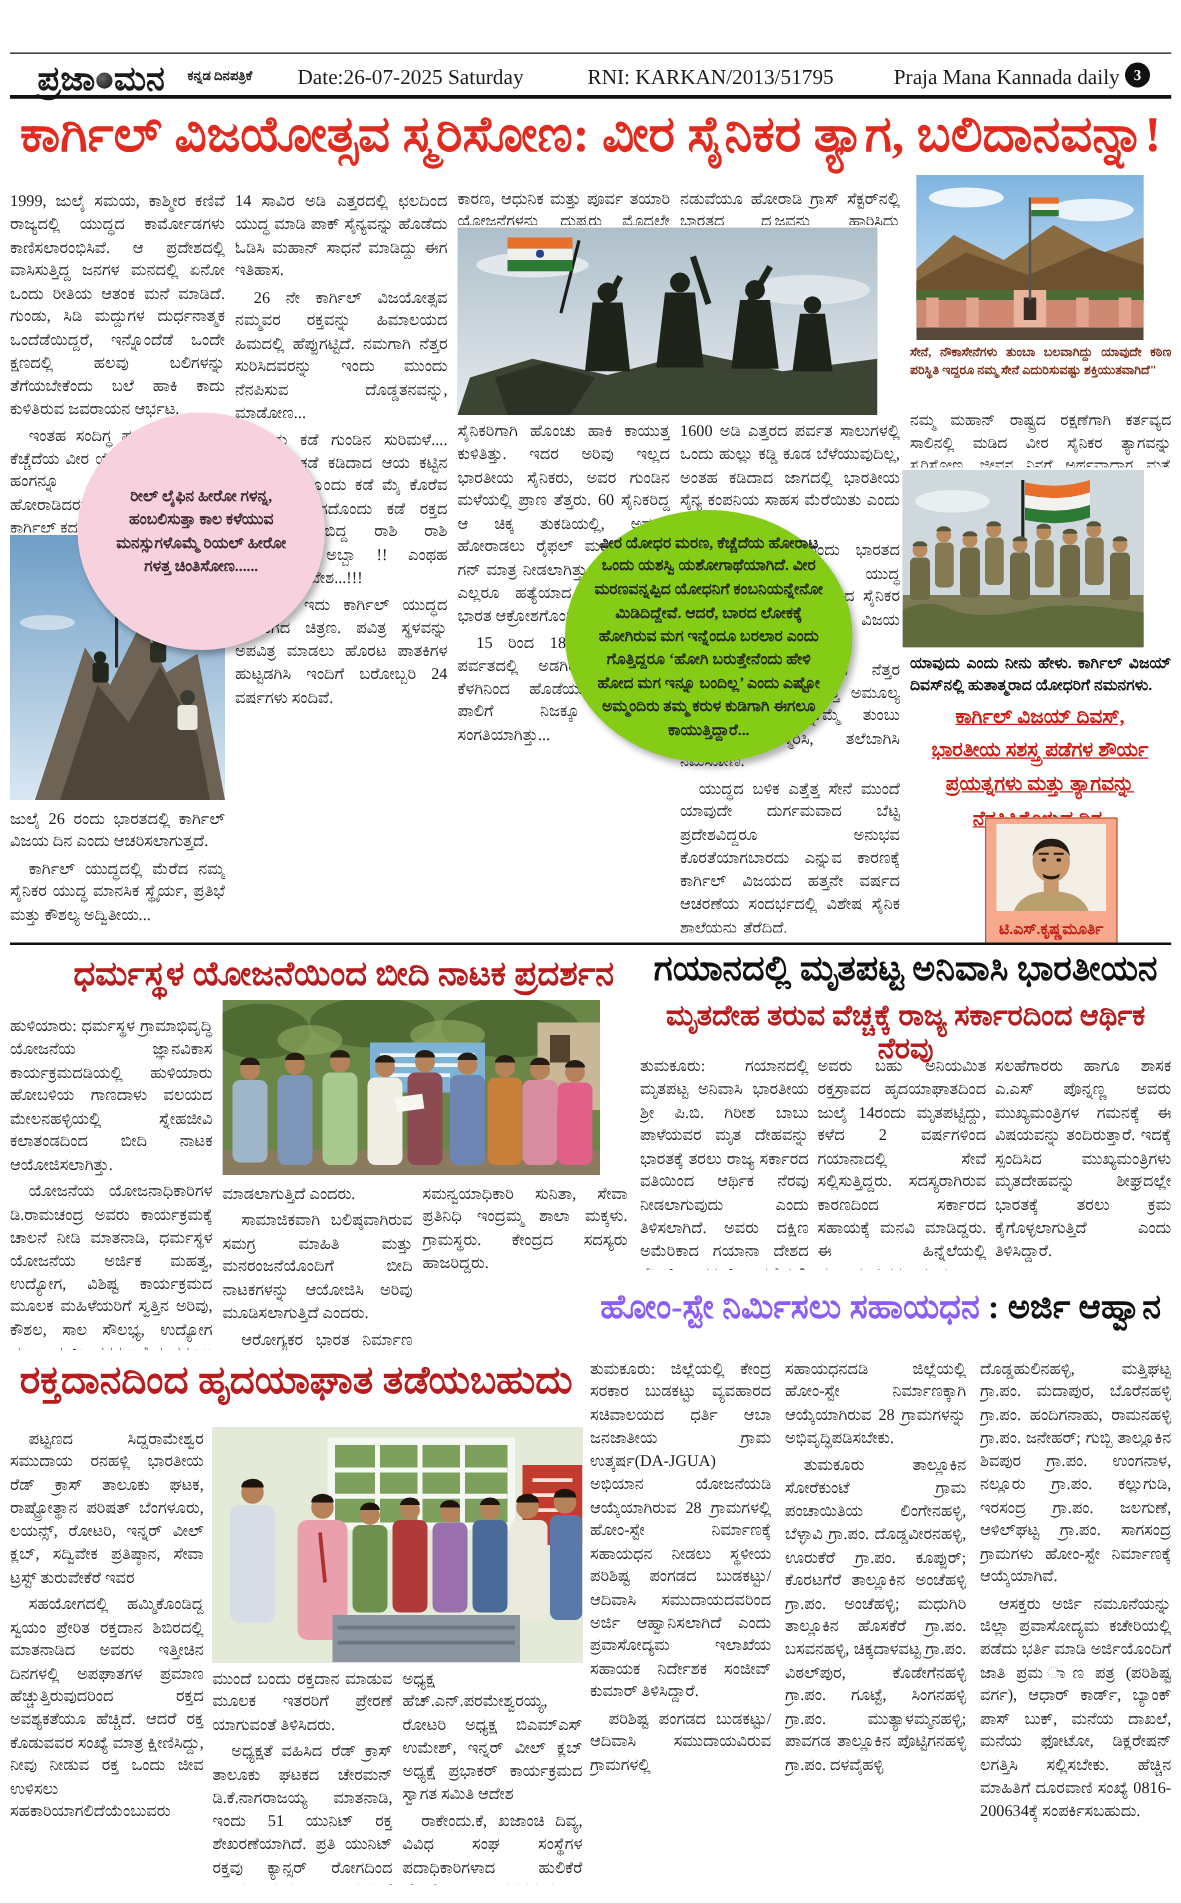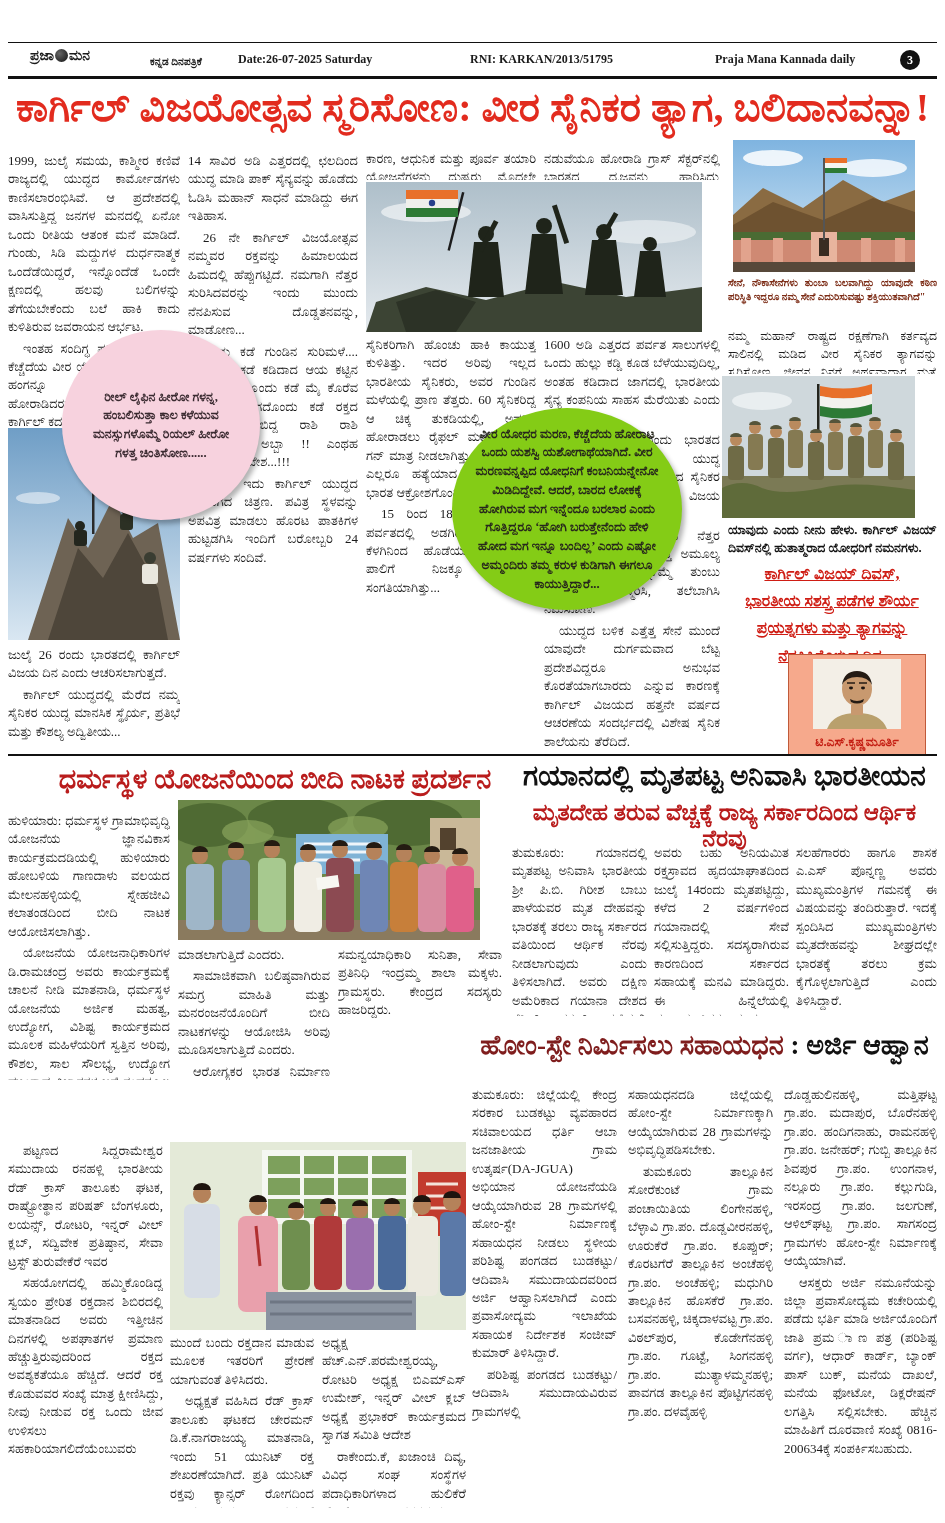--- a/index.html
+++ b/index.html
@@ -1,23 +1,23 @@
 <!DOCTYPE html>
 <html><head>
 <meta charset="utf-8">
 <style>
   html,body{margin:0;padding:0;background:#9a9a9a;}
   .page{position:relative;width:945px;height:1523px;margin:0 auto;background:#ffffff;
         font-family:"Liberation Serif","DejaVu Sans",serif;color:#1b1b1b;overflow:hidden;}
   .abs{position:absolute;}
   .rule{position:absolute;background:#111;}
   
-  .hdr-logo{font-weight:bold;font-size:14px;letter-spacing:0;}
+  .hdr-logo{font-weight:bold;font-size:27px;letter-spacing:0;}
   .hdr-tag{font-size:10.5px;font-weight:bold;}
-  .hdr-item{font-size:12px;font-weight:bold;white-space:nowrap;}
+  .hdr-item{font-size:17px;font-weight:normal;white-space:nowrap;}
   .pageno{width:20px;height:20px;border-radius:50%;background:#111;color:#fff;font-size:12px;
           font-weight:bold;display:flex;align-items:center;justify-content:center;}
   .logo-dot{display:inline-block;width:13px;height:13px;border-radius:50%;
             background:radial-gradient(circle at 35% 35%,#666,#111);vertical-align:middle;margin:0 1px 3px;}
   
   .main-head{font-size:40px;line-height:1.1;font-weight:bold;color:#e22b1e;text-align:center;}
   .sec-head-red{font-weight:bold;color:#b91c1c;text-align:center;}
   .sec-head-black{font-weight:bold;color:#111;text-align:center;}
   
   .col{font-size:13px;line-height:1.42;text-align:justify;overflow:hidden;}
@@ -29,21 +29,21 @@
            box-shadow:3px 4px 5px rgba(0,0,0,.3);padding:20px;}
   .pink{background:#f7d2de;color:#3a2a30;}
   .yellow{background:#84cc16;color:#26261c;}
   
   .ph{overflow:hidden;background:#ccc;}
   .ph svg{display:block;}
   .cap-maroon{font-size:10px;font-weight:bold;color:#7c2c16;line-height:1.35;text-align:justify;}
   .cap-black{font-size:12.5px;font-weight:bold;color:#111;line-height:1.4;text-align:justify;}
   .highlight{color:#cf1d14;font-weight:bold;font-size:16px;line-height:1.7;text-align:center;
              text-decoration:underline;}
-  .portrait-frame{background:#f6a98c;border:1px solid #c05a3a;padding:4px 20px 2px;text-align:center;}
+  .portrait-frame{background:#f6a98c;border:1px solid #c05a3a;padding:4px 4px 2px;text-align:center;}
   .portrait-name{font-size:12.5px;font-weight:bold;color:#c41d12;margin-top:2px;}
   .small{font-size:12.5px;}
 </style>
 </head>
 <body>
 
 <div class="page">
 
   <div class="rule" style="left:8px;top:42px;width:929px;height:1px"></div>
   <div class="abs hdr-logo" style="left:30px;top:48px">
@@ -342,35 +342,36 @@
     <p class="noind">ತುಮಕೂರು: ಗಯಾನದಲ್ಲಿ ಮೃತಪಟ್ಟ ಅನಿವಾಸಿ ಭಾರತೀಯ ಶ್ರೀ ಪಿ.ಬಿ. ಗಿರೀಶ ಬಾಬು ಪಾಳೆಯವರ ಮೃತ ದೇಹವನ್ನು ಭಾರತಕ್ಕೆ ತರಲು ರಾಜ್ಯ ಸರ್ಕಾರದ ವತಿಯಿಂದ ಆರ್ಥಿಕ ನೆರವು ನೀಡಲಾಗುವುದು ಎಂದು ತಿಳಿಸಲಾಗಿದೆ. ಅವರು ದಕ್ಷಿಣ ಅಮೆರಿಕಾದ ಗಯಾನಾ ದೇಶದ ಶೆರಿಫ್ ಜನರಲ್ ಆಸ್ಪತ್ರೆಯಲ್ಲಿ ಸ್ಟಾಫ್ ನರ್ಸ್ ಆಗಿ ಸೇವೆ ಸಲ್ಲಿಸುತ್ತಿದ್ದರು.</p>
   </div>
   <div class="abs col" style="left:654px;top:844px;width:135px;height:172px">
     <p class="noind">ಅವರು ಬಹು ಅನಿಯಮಿತ ರಕ್ತಸ್ರಾವದ ಹೃದಯಾಘಾತದಿಂದ ಜುಲೈ 14ರಂದು ಮೃತಪಟ್ಟಿದ್ದು, ಕಳೆದ 2 ವರ್ಷಗಳಿಂದ ಗಯಾನಾದಲ್ಲಿ ಸೇವೆ ಸಲ್ಲಿಸುತ್ತಿದ್ದರು. ಸದಸ್ಯರಾಗಿರುವ ಕಾರಣದಿಂದ ಸರ್ಕಾರದ ಸಹಾಯಕ್ಕೆ ಮನವಿ ಮಾಡಿದ್ದರು. ಈ ಹಿನ್ನೆಲೆಯಲ್ಲಿ ಮುಖ್ಯಮಂತ್ರಿಗಳ ಕಾನೂನು</p>
   </div>
   <div class="abs col" style="left:796px;top:844px;width:141px;height:172px">
     <p class="noind">ಸಲಹೆಗಾರರು ಹಾಗೂ ಶಾಸಕ ಎ.ಎಸ್ ಪೊನ್ನಣ್ಣ ಅವರು ಮುಖ್ಯಮಂತ್ರಿಗಳ ಗಮನಕ್ಕೆ ಈ ವಿಷಯವನ್ನು ತಂದಿರುತ್ತಾರೆ. ಇದಕ್ಕೆ ಸ್ಪಂದಿಸಿದ ಮುಖ್ಯಮಂತ್ರಿಗಳು ಮೃತದೇಹವನ್ನು ಶೀಘ್ರದಲ್ಲೇ ಭಾರತಕ್ಕೆ ತರಲು ಕ್ರಮ ಕೈಗೊಳ್ಳಲಾಗುತ್ತಿದೆ ಎಂದು ತಿಳಿಸಿದ್ದಾರೆ.</p>
   </div>
 
   <div class="abs" style="left:472px;top:1030px;width:465px;text-align:center;font-weight:bold;font-size:27px">
-    <span style="color:#7f1d1d">ಹೋಂ-ಸ್ಟೇ ನಿರ್ಮಿಸಲು ಸಹಾಯಧನ</span><span style="color:#111"> : ಅರ್ಜಿ ಆಹ್ವಾನ</span>
+    <span style="color:#8b5cf6">ಹೋಂ-ಸ್ಟೇ ನಿರ್ಮಿಸಲು ಸಹಾಯಧನ</span><span style="color:#111"> : ಅರ್ಜಿ ಆಹ್ವಾನ</span>
   </div>
   <div class="abs col" style="left:472px;top:1086px;width:145px;height:404px">
     <p class="noind">ತುಮಕೂರು: ಜಿಲ್ಲೆಯಲ್ಲಿ ಕೇಂದ್ರ ಸರಕಾರ ಬುಡಕಟ್ಟು ವ್ಯವಹಾರದ ಸಚಿವಾಲಯದ ಧರ್ತಿ ಆಬಾ ಜನಜಾತೀಯ ಗ್ರಾಮ ಉತ್ಕರ್ಷ(DA-JGUA) ಅಭಿಯಾನ ಯೋಜನೆಯಡಿ ಆಯ್ಕೆಯಾಗಿರುವ 28 ಗ್ರಾಮಗಳಲ್ಲಿ ಹೋಂ-ಸ್ಟೇ ನಿರ್ಮಾಣಕ್ಕೆ ಸಹಾಯಧನ ನೀಡಲು ಸ್ಥಳೀಯ ಪರಿಶಿಷ್ಟ ಪಂಗಡದ ಬುಡಕಟ್ಟು/ ಆದಿವಾಸಿ ಸಮುದಾಯದವರಿಂದ ಅರ್ಜಿ ಆಹ್ವಾನಿಸಲಾಗಿದೆ ಎಂದು ಪ್ರವಾಸೋದ್ಯಮ ಇಲಾಖೆಯ ಸಹಾಯಕ ನಿರ್ದೇಶಕ ಸಂಜೀವ್ ಕುಮಾರ್ ತಿಳಿಸಿದ್ದಾರೆ.</p>
     <p>ಪರಿಶಿಷ್ಟ ಪಂಗಡದ ಬುಡಕಟ್ಟು/ಆದಿವಾಸಿ ಸಮುದಾಯವಿರುವ ಗ್ರಾಮಗಳಲ್ಲಿ</p>
   </div>
   <div class="abs col" style="left:628px;top:1086px;width:145px;height:404px">
     <p class="noind">ಸಹಾಯಧನದಡಿ ಜಿಲ್ಲೆಯಲ್ಲಿ ಹೋಂ-ಸ್ಟೇ ನಿರ್ಮಾಣಕ್ಕಾಗಿ ಆಯ್ಕೆಯಾಗಿರುವ 28 ಗ್ರಾಮಗಳನ್ನು ಅಭಿವೃದ್ಧಿಪಡಿಸಬೇಕು.</p>
     <p>ತುಮಕೂರು ತಾಲ್ಲೂಕಿನ ಸೋರೆಕುಂಟೆ ಗ್ರಾಮ ಪಂಚಾಯಿತಿಯ ಲಿಂಗೇನಹಳ್ಳಿ, ಬೆಳ್ಳಾವಿ ಗ್ರಾ.ಪಂ. ದೊಡ್ಡವೀರನಹಳ್ಳಿ, ಊರುಕೆರೆ ಗ್ರಾ.ಪಂ. ಕೂಪ್ಪುರ್; ಕೊರಟಗೆರೆ ತಾಲ್ಲೂಕಿನ ಅಂಚೆಹಳ್ಳಿ ಗ್ರಾ.ಪಂ. ಅಂಚೆಹಳ್ಳಿ; ಮಧುಗಿರಿ ತಾಲ್ಲೂಕಿನ ಹೊಸಕೆರೆ ಗ್ರಾ.ಪಂ. ಬಸವನಹಳ್ಳಿ, ಚಿಕ್ಕದಾಳವಟ್ಟ ಗ್ರಾ.ಪಂ. ವಿಠಲ್‌ಪುರ, ಕೊಡೇಗೆನಹಳ್ಳಿ ಗ್ರಾ.ಪಂ. ಗೂಟ್ಟೆ, ಸಿಂಗನಹಳ್ಳಿ ಗ್ರಾ.ಪಂ. ಮುತ್ಯಾಳಮ್ಮನಹಳ್ಳಿ; ಪಾವಗಡ ತಾಲ್ಲೂಕಿನ ಪೊಟ್ಟಿಗನಹಳ್ಳಿ ಗ್ರಾ.ಪಂ. ದಳವೈಹಳ್ಳಿ</p>
   </div>
   <div class="abs col" style="left:784px;top:1086px;width:153px;height:404px">
     <p class="noind">ದೊಡ್ಡಹುಲಿನಹಳ್ಳಿ, ಮತ್ತಿಘಟ್ಟ ಗ್ರಾ.ಪಂ. ಮದಾಪುರ, ಬೊರೆನಹಳ್ಳಿ ಗ್ರಾ.ಪಂ. ಹಂದಿಗನಾಹು, ರಾಮನಹಳ್ಳಿ ಗ್ರಾ.ಪಂ. ಜನೇಹರ್; ಗುಬ್ಬಿ ತಾಲ್ಲೂಕಿನ ಶಿವಪುರ ಗ್ರಾ.ಪಂ. ಉಂಗನಾಳ, ನಲ್ಲೂರು ಗ್ರಾ.ಪಂ. ಕಲ್ಲುಗುಡಿ, ಇರಸಂದ್ರ ಗ್ರಾ.ಪಂ. ಜಲಗುಣೆ, ಆಳಿಲ್‌ಘಟ್ಟ ಗ್ರಾ.ಪಂ. ಸಾಗಸಂದ್ರ ಗ್ರಾಮಗಳು ಹೋಂ-ಸ್ಟೇ ನಿರ್ಮಾಣಕ್ಕೆ ಆಯ್ಕೆಯಾಗಿವೆ.</p>
     <p>ಆಸಕ್ತರು ಅರ್ಜಿ ನಮೂನೆಯನ್ನು ಜಿಲ್ಲಾ ಪ್ರವಾಸೋದ್ಯಮ ಕಚೇರಿಯಲ್ಲಿ ಪಡೆದು ಭರ್ತಿ ಮಾಡಿ ಅರ್ಜಿಯೊಂದಿಗೆ ಜಾತಿ ಪ್ರಮ ಾಣ ಪತ್ರ (ಪರಿಶಿಷ್ಟ ವರ್ಗ), ಆಧಾರ್ ಕಾರ್ಡ್, ಬ್ಯಾಂಕ್ ಪಾಸ್ ಬುಕ್, ಮನೆಯ ದಾಖಲೆ, ಮನೆಯ ಫೋಟೋ, ಡಿಕ್ಲರೇಷನ್ ಲಗತ್ತಿಸಿ ಸಲ್ಲಿಸಬೇಕು. ಹೆಚ್ಚಿನ ಮಾಹಿತಿಗೆ ದೂರವಾಣಿ ಸಂಖ್ಯೆ 0816-200634ಕ್ಕೆ ಸಂಪರ್ಕಿಸಬಹುದು.</p>
   </div>
 
+  <div class="abs sec-head-red" style="left:8px;top:1086px;width:458px;font-size:31px">ರಕ್ತದಾನದಿಂದ ಹೃದಯಾಘಾತ ತಡೆಯಬಹುದು</div>
   <div class="abs col" style="left:8px;top:1142px;width:155px;height:366px">
     <p>ಪಟ್ಟಣದ ಸಿದ್ದರಾಮೇಶ್ವರ ಸಮುದಾಯ ರನಹಳ್ಲಿ ಭಾರತೀಯ ರೆಡ್ ಕ್ರಾಸ್ ತಾಲೂಕು ಘಟಕ, ರಾಷ್ಟ್ರೋತ್ಥಾನ ಪರಿಷತ್ ಬೆಂಗಳೂರು, ಲಯನ್ಸ್, ರೋಟರಿ, ಇನ್ನರ್ ವೀಲ್ ಕ್ಲಬ್, ಸದ್ವಿವೇಕ ಪ್ರತಿಷ್ಠಾನ, ಸೇವಾ ಟ್ರಸ್ಟ್ ತುರುವೇಕೆರೆ ಇವರ</p>
     <p>ಸಹಯೋಗದಲ್ಲಿ ಹಮ್ಮಿಕೊಂಡಿದ್ದ ಸ್ವಯಂ ಪ್ರೇರಿತ ರಕ್ತದಾನ ಶಿಬಿರದಲ್ಲಿ ಮಾತನಾಡಿದ ಅವರು ಇತ್ತೀಚಿನ ದಿನಗಳಲ್ಲಿ ಅಪಘಾತಗಳ ಪ್ರಮಾಣ ಹೆಚ್ಚುತ್ತಿರುವುದರಿಂದ ರಕ್ತದ ಅವಶ್ಯಕತೆಯೂ ಹೆಚ್ಚಿದೆ. ಆದರೆ ರಕ್ತ ಕೊಡುವವರ ಸಂಖ್ಯೆ ಮಾತ್ರ ಕ್ಷೀಣಿಸಿದ್ದು, ನೀವು ನೀಡುವ ರಕ್ತ ಒಂದು ಜೀವ ಉಳಿಸಲು ಸಹಕಾರಿಯಾಗಲಿದೆಯೆಂಬುವರು</p>
   </div>
 
   <div class="abs ph" style="left:170px;top:1142px;width:296px;height:188px">
     <svg width="296" height="188" viewBox="0 0 296 188">
       <rect width="296" height="188" fill="#e4ead8"></rect>
       <rect x="92" y="8" width="150" height="74" fill="#f5f7f2"></rect>
       <rect x="98" y="14" width="138" height="62" fill="#7da05c"></rect>

